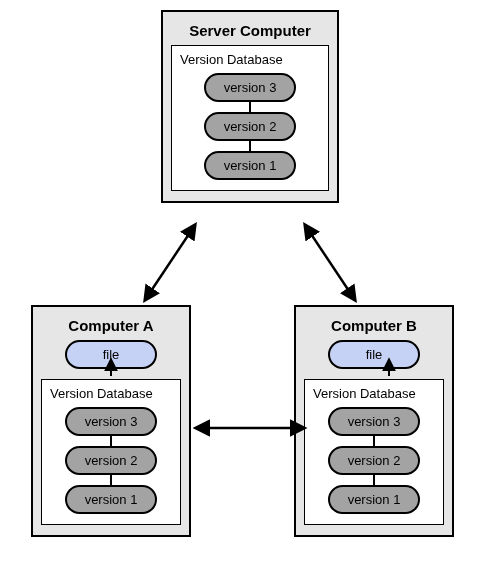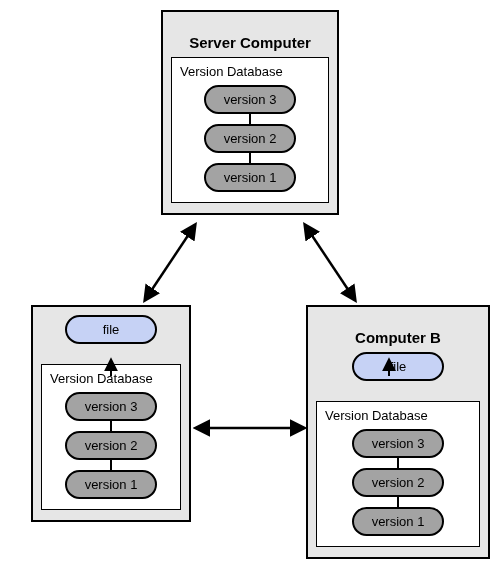--- a/index.html
+++ b/index.html
@@ -15,21 +15,21 @@
   .computer-box {
     position: absolute;
     background: #e6e6e6;
     border: 2px solid #000;
     padding: 8px 8px 10px 8px;
   }
   .computer-title {
     text-align: center;
     font-weight: bold;
     font-size: 15px;
-    margin: 14px 0 6px 0;
+    margin: 2px 0 6px 0;
   }
   .ver-db {
     background: #fff;
     border: 1.5px solid #000;
     padding: 6px 8px 10px 8px;
   }
   .ver-db-title {
     text-align: left;
     font-size: 13px;
     margin: 0 0 6px 0;
@@ -45,21 +45,21 @@
   }
   .pill.version { background: #a3a3a3; }
   .pill.file { background: #c6d2f5; }
   .conn {
     width: 2px;
     height: 10px;
     background: #000;
     margin: 0 auto;
   }
   .file-wrap {
-    margin-bottom: 20px;
+    margin-bottom: 10px;
     display: flex;
     flex-direction: column;
     align-items: center;
   }
   .svg-layer {
     position: absolute;
     top: 0; left: 0;
     pointer-events: none;
   }
 </style>
@@ -72,34 +72,35 @@
     <div class="ver-db-title">Version Database</div>
     <div class="pill version">version 3</div>
     <div class="conn"></div>
     <div class="pill version">version 2</div>
     <div class="conn"></div>
     <div class="pill version">version 1</div>
   </div>
 </div>
 
 <div class="computer-box" style="left:31px; top:305px; width:160px;">
+  <div class="computer-title">Computer A</div>
   <div class="file-wrap">
     <div class="pill file">file</div>
   </div>
   <div class="ver-db">
     <div class="ver-db-title">Version Database</div>
     <div class="pill version">version 3</div>
     <div class="conn"></div>
     <div class="pill version">version 2</div>
     <div class="conn"></div>
     <div class="pill version">version 1</div>
   </div>
 </div>
 
-<div class="computer-box" style="left:306px; top:305px; width:184px;">
+<div class="computer-box" style="left:294px; top:305px; width:160px;">
   <div class="computer-title">Computer B</div>
   <div class="file-wrap">
     <div class="pill file">file</div>
   </div>
   <div class="ver-db">
     <div class="ver-db-title">Version Database</div>
     <div class="pill version">version 3</div>
     <div class="conn"></div>
     <div class="pill version">version 2</div>
     <div class="conn"></div>

